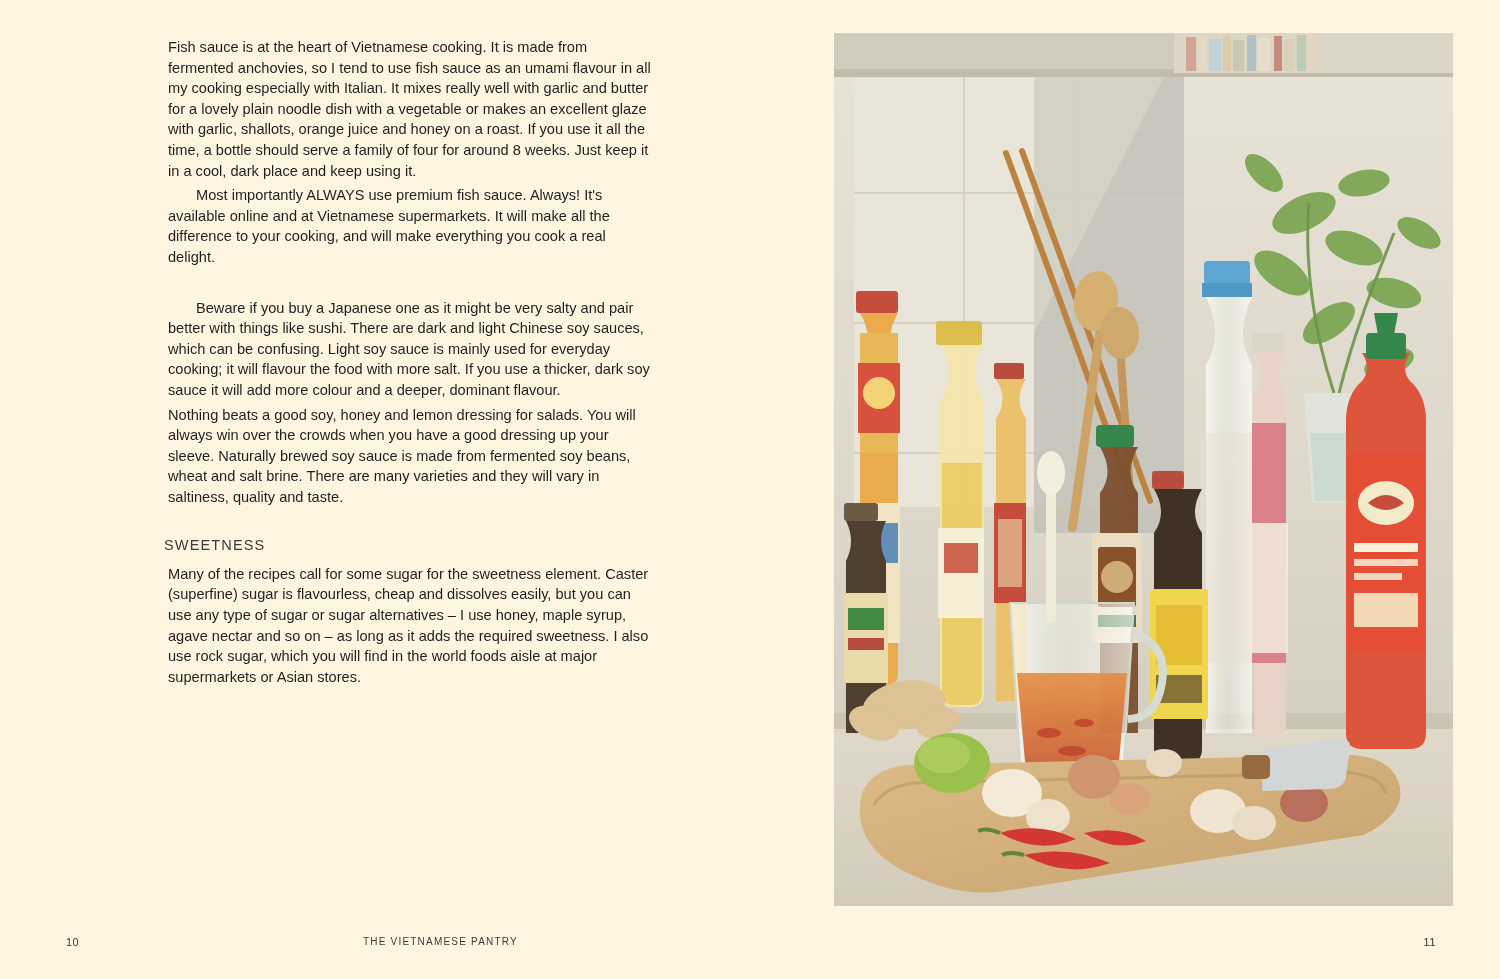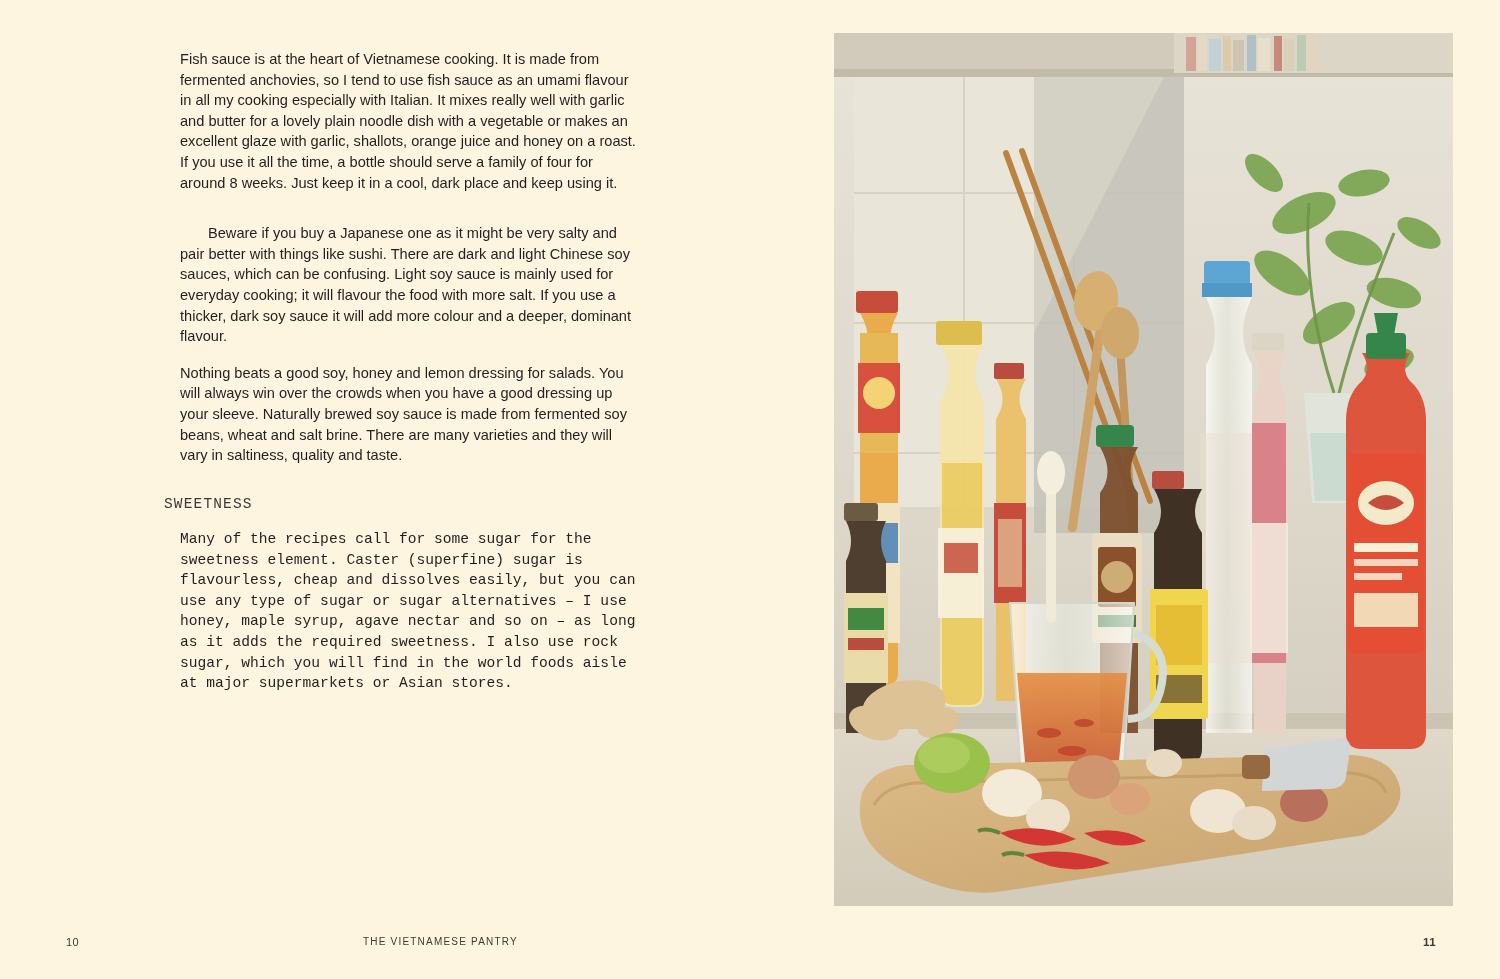--- a/index.html
+++ b/index.html
@@ -29,33 +29,33 @@
   }
   .text-column {
     position: absolute;
     left: 164px;
     top: 33px;
     width: 492px;
   }
   .section {
     margin-bottom: 30px;
   }
-  .section:last-child { margin-bottom: 0; font-family: Liberation Mono, monospace; }
+  .section:last-child { margin-bottom: 0; }
   .section-heading {
     font-size: 14.5px;
     letter-spacing: 1.15px;
     color: #3c3a38;
     font-weight: 400;
     margin: 0 0 9px 0;
     line-height: 1.2;
   }
   .body-para {
     font-size: 14.6px;
     line-height: 20.6px;
-    margin: 16px;
+    margin: 4px;
     color: #231f20;
     text-align: left;
   }
   .body-para.indent {
     text-indent: 28px;
   }
   .footer-left {
     position: absolute;
     left: 66px;
     bottom: 31px;
@@ -88,33 +88,33 @@
     background: #cfc9bd;
   }
   .photo svg { display: block; width: 100%; height: 100%; }
   .footer-right {
     position: absolute;
     right: 64px;
     bottom: 31px;
     font-size: 11.5px;
     color: #3c3a38;
     letter-spacing: 0.4px;
-    font-weight: bold;
   }
 </style>
 </head>
 <body>
 
 <div class="spread">
 
   <div class="page-left">
     <div class="text-column">
 
       <div class="section">
         <p class="body-para">Fish sauce is at the heart of Vietnamese cooking. It is made from fermented anchovies, so I tend to use fish sauce as an umami flavour in all my cooking especially with Italian. It mixes really well with garlic and butter for a lovely plain noodle dish with a vegetable or makes an excellent glaze with garlic, shallots, orange juice and honey on a roast. If you use it all the time, a bottle should serve a family of four for around 8 weeks. Just keep it in a cool, dark place and keep using it.</p>
+        <p class="body-para indent">Most importantly ALWAYS use premium fish sauce. Always! It's available online and at Vietnamese supermarkets. It will make all the difference to your cooking, and will make everything you cook a real delight.</p>
       </div>
 
       <div class="section">
         <p class="body-para indent">Beware if you buy a Japanese one as it might be very salty and pair better with things like sushi. There are dark and light Chinese soy sauces, which can be confusing. Light soy sauce is mainly used for everyday cooking; it will flavour the food with more salt. If you use a thicker, dark soy sauce it will add more colour and a deeper, dominant flavour.</p>
         <p class="body-para">Nothing beats a good soy, honey and lemon dressing for salads. You will always win over the crowds when you have a good dressing up your sleeve. Naturally brewed soy sauce is made from fermented soy beans, wheat and salt brine. There are many varieties and they will vary in saltiness, quality and taste.</p>
       </div>
 
       <div class="section">
         <h2 class="section-heading">SWEETNESS</h2>
         <p class="body-para">Many of the recipes call for some sugar for the sweetness element. Caster (superfine) sugar is flavourless, cheap and dissolves easily, but you can use any type of sugar or sugar alternatives – I use honey, maple syrup, agave nectar and so on – as long as it adds the required sweetness. I also use rock sugar, which you will find in the world foods aisle at major supermarkets or Asian stores.</p>

